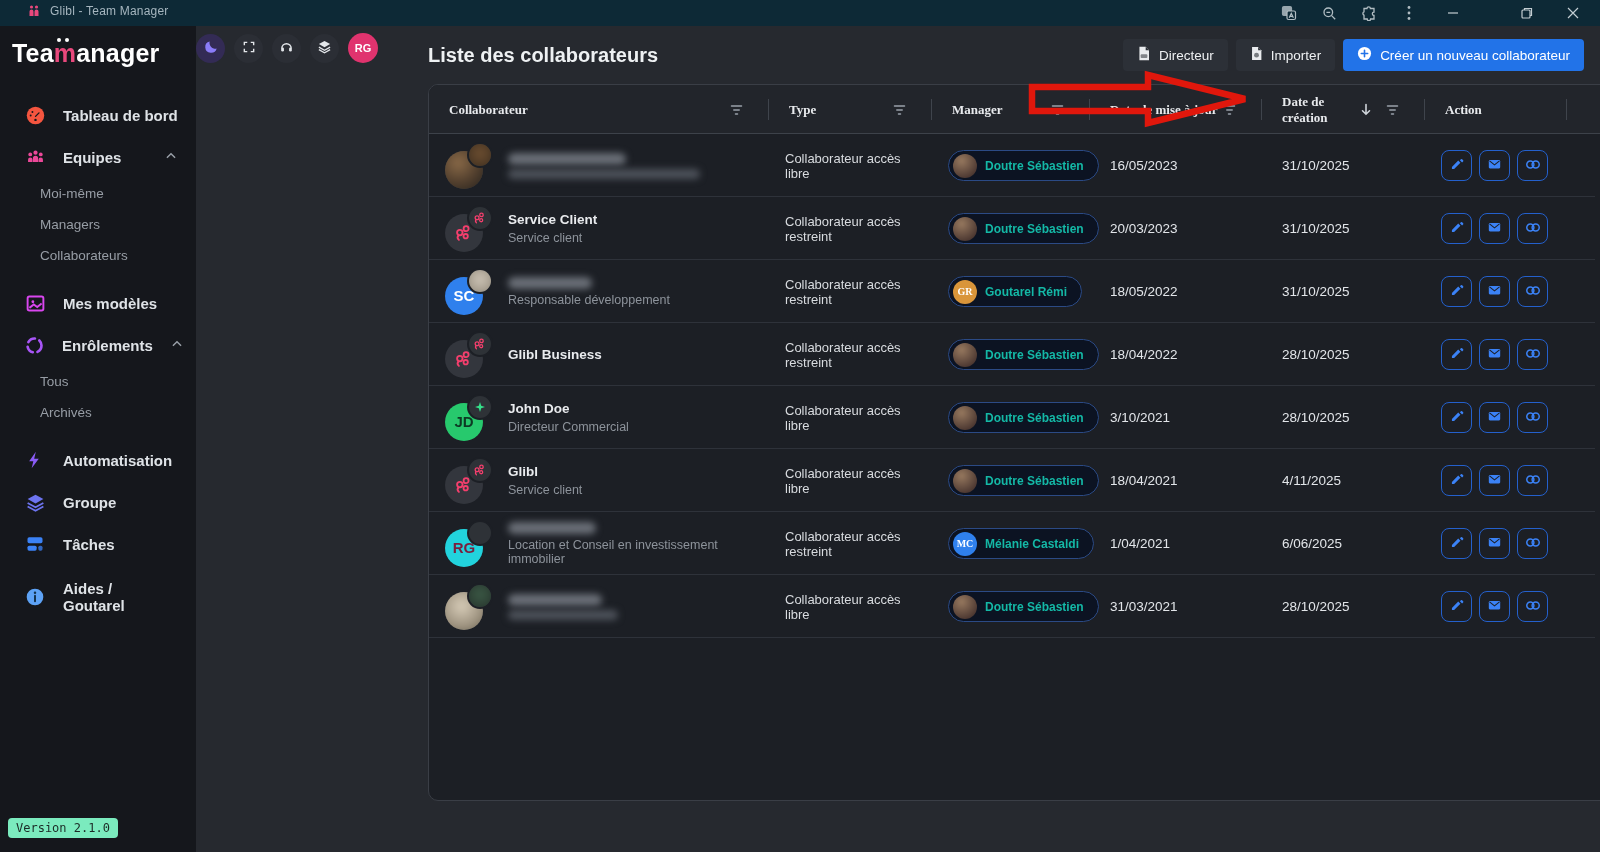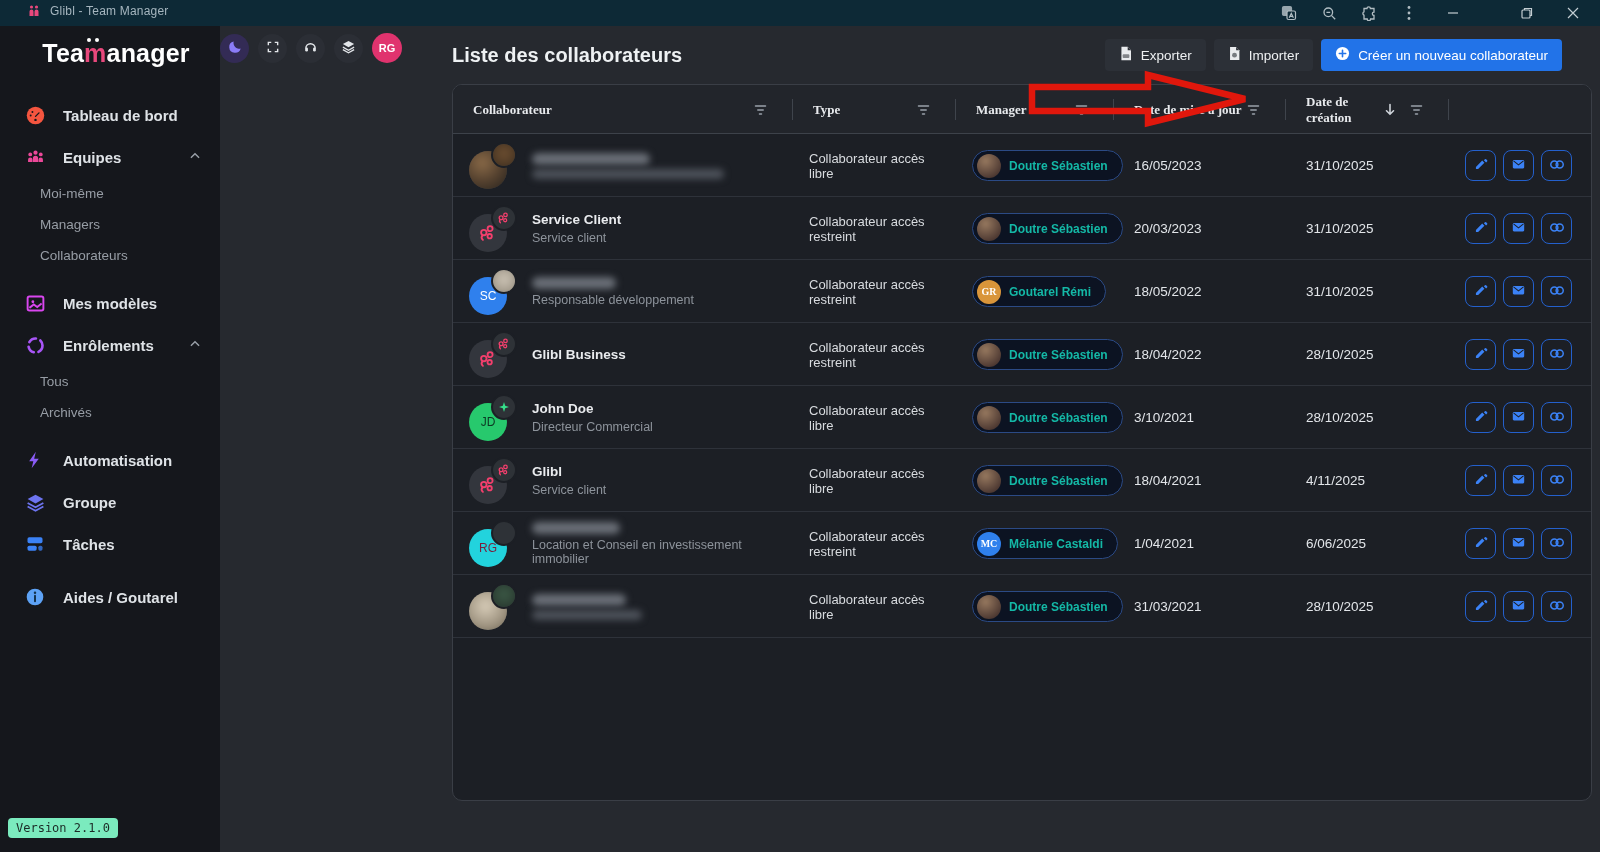--- a/index.html
+++ b/index.html
@@ -13,21 +13,21 @@
   .tb-right { margin-left:auto; display:flex; align-items:center; color:#c3cdd2; }
   .tb-ic { width:30px; display:flex; justify-content:center; align-items:center; opacity:.9; }
   .tb-ic svg { display:block; }
   .tb-gap { width:10px; }
   .win-ic { width:46px; display:flex; justify-content:center; align-items:center; }
 
   
   .shell { display:flex; height:826px; }
 
   
-  .sidebar { width:220px; background:#15171c; position:relative; flex-shrink:0;text-align:center; }
+  .sidebar { width:196px; background:#15171c; position:relative; flex-shrink:0; }
   .logo { padding:13px 0 0 12px; font-size:25px; font-weight:700; color:#fff; letter-spacing:.2px; }
   .logo-m { color:#e8487c; position:relative; }
   .logo-m i { position:absolute; top:-1px; left:3px; width:4px; height:4px; border-radius:50%;
     background:#fff; box-shadow:8px 0 0 #fff; }
   .nav { margin-top:26px; }
   .nav-item { height:42px; display:flex; align-items:center; gap:17px; padding:0 18px 0 24px;
     color:#dfe3e7; font-weight:700; font-size:15px; cursor:pointer; }
   .nav-item .ic { width:22px; height:22px; display:flex; align-items:center; justify-content:center; }
   .nav-item .chev { margin-left:auto; color:#9aa1a9; }
   .nav-sub { height:31px; display:flex; align-items:center; padding-left:40px; color:#979da5;
@@ -77,21 +77,21 @@
   .av-badge { position:absolute; right:2px; top:0; width:26px; height:26px; border-radius:50%;
     border:2px solid #1c1f25; z-index:2; background:#2e3237; overflow:hidden;
     display:flex; align-items:center; justify-content:center; }
   .ph { position:absolute; inset:-5px; filter:blur(3px); }
   .ph-warm { background:radial-gradient(circle at 38% 35%, #8a6a48, #53402e 45%, #2c2620 80%); }
   .ph-light { background:radial-gradient(circle at 45% 40%, #d8cdb9, #9a8f7c 55%, #5f584a 85%); }
   .ph-badge-warm { background:radial-gradient(circle at 50% 45%, #6e4f31, #3a2c1e 80%); }
   .ph-badge-light { background:radial-gradient(circle at 50% 45%, #cfc6b8, #8e8677 80%); }
   .ph-badge-green { background:radial-gradient(circle at 50% 45%, #3c5a46, #24302a 80%); }
   .ph-mgr { background:radial-gradient(circle at 40% 35%, #97795f, #4a3630 60%, #20202b 90%); }
-  .av-init { font-size:12px; font-weight:400; color:#fff; }
+  .av-init { font-size:15px; font-weight:700; color:#fff; }
   .id-block { display:flex; flex-direction:column; gap:4px; }
   .name { font-size:13.5px; font-weight:700; color:#e9ebee; }
   .sub { font-size:12.5px; color:#8d939b; }
   .blur-bar { border-radius:6px; filter:blur(3.5px); }
   .name-bar { height:12px; background:#6a6f77; }
   .sub-bar { height:10px; background:#4d525a; }
   .cell-type { padding-left:16px; padding-right:8px; }
   .cell-manager { padding-left:16px; }
   .pill { display:inline-flex; align-items:center; gap:8px; height:31px; padding:0 14px 0 4px;
     border-radius:17px; background:#0c1322; border:1px solid #2b4a85; cursor:pointer; }
@@ -320,21 +320,21 @@
     <div class="content">
       <div class="content-header">
         <div class="page-title">Liste des collaborateurs</div>
         <div class="actions">
           <button class="btn btn-gray">
             <span><svg width="14" height="15" viewBox="0 0 16 18" fill="#e9ebee">
                   <path d="M2.5 1h7.5L14 5v12H2.5z"></path>
                   <path d="M10 1v4h4" fill="#2c3037"></path>
                   <rect x="4" y="10" width="8" height="4.5" rx="1" fill="#2c3037" opacity=".55"></rect>
                 </svg></span>
-            <span>Exporter</span>
+            <span>Directeur</span>
           </button>
           <button class="btn btn-gray">
             <span><svg width="13" height="15" viewBox="0 0 16 18" fill="#e9ebee">
                   <path d="M2.5 1h7.5L14 5v12H2.5z"></path>
                   <path d="M10 1v4h4" fill="#2c3037"></path>
                   <circle cx="8" cy="11" r="3" fill="#2c3037" opacity=".6"></circle>
                 </svg></span>
             <span>Importer</span>
           </button>
           <button class="btn btn-blue">
@@ -392,20 +392,23 @@
                 <svg width="12" height="13" viewBox="0 0 12 13" fill="none" stroke="currentColor" stroke-width="1.6" stroke-linecap="round">
                   <path d="M6 1.5v9.5M2.5 7.8L6 11.2l3.5-3.4"></path>
                 </svg>
               </span>
             <span class="hic">
                 <svg width="13" height="12" viewBox="0 0 13 12" stroke="currentColor" stroke-width="1.5" stroke-linecap="round">
                   <path d="M1.5 2h10M3.8 6h5.4M5.5 10h2"></path>
                 </svg>
               </span>
           </div>
+          <div class="th">
+            <span>Action</span>
+          </div>
           <div class="th no-sep"></div>
         </div>
         <div>
   <div class="grid trow">
     <div class="cell cell-collab">
       <div class="avatar-cluster">
         <div class="av-main">
                     <span class="ph ph-warm"></span>
                   </div>
         <div class="av-badge">

